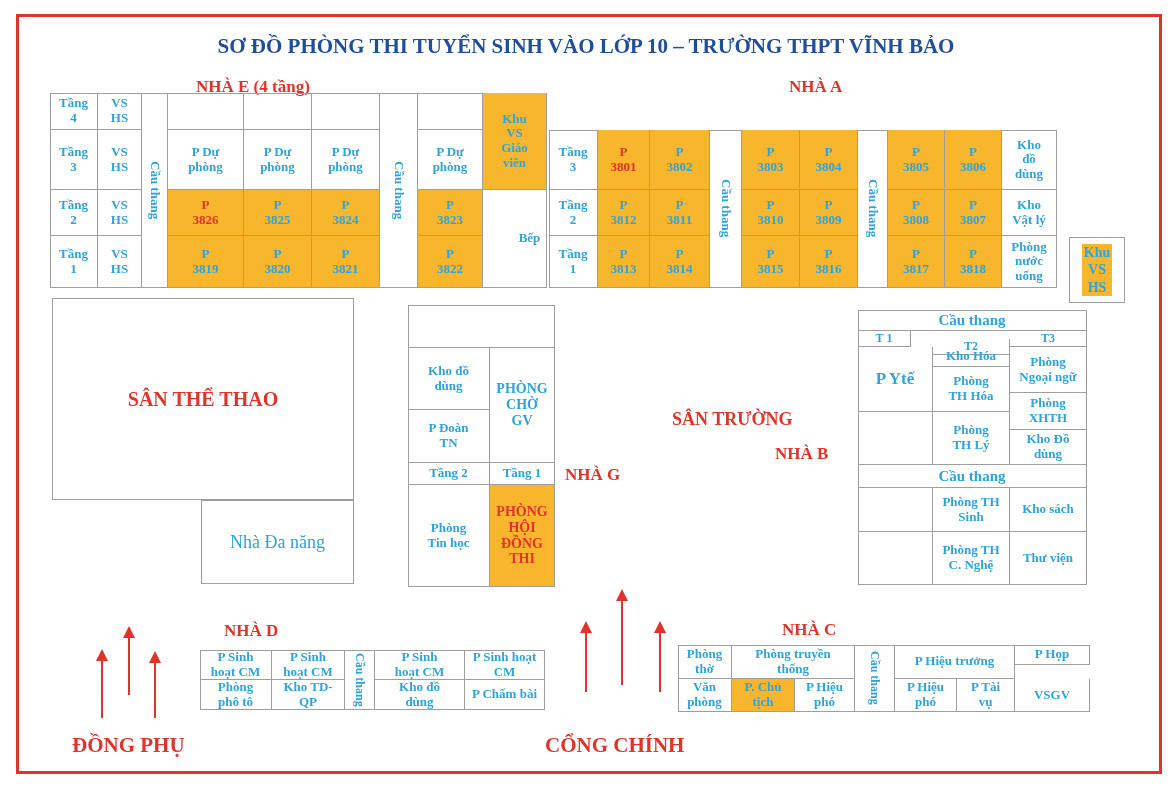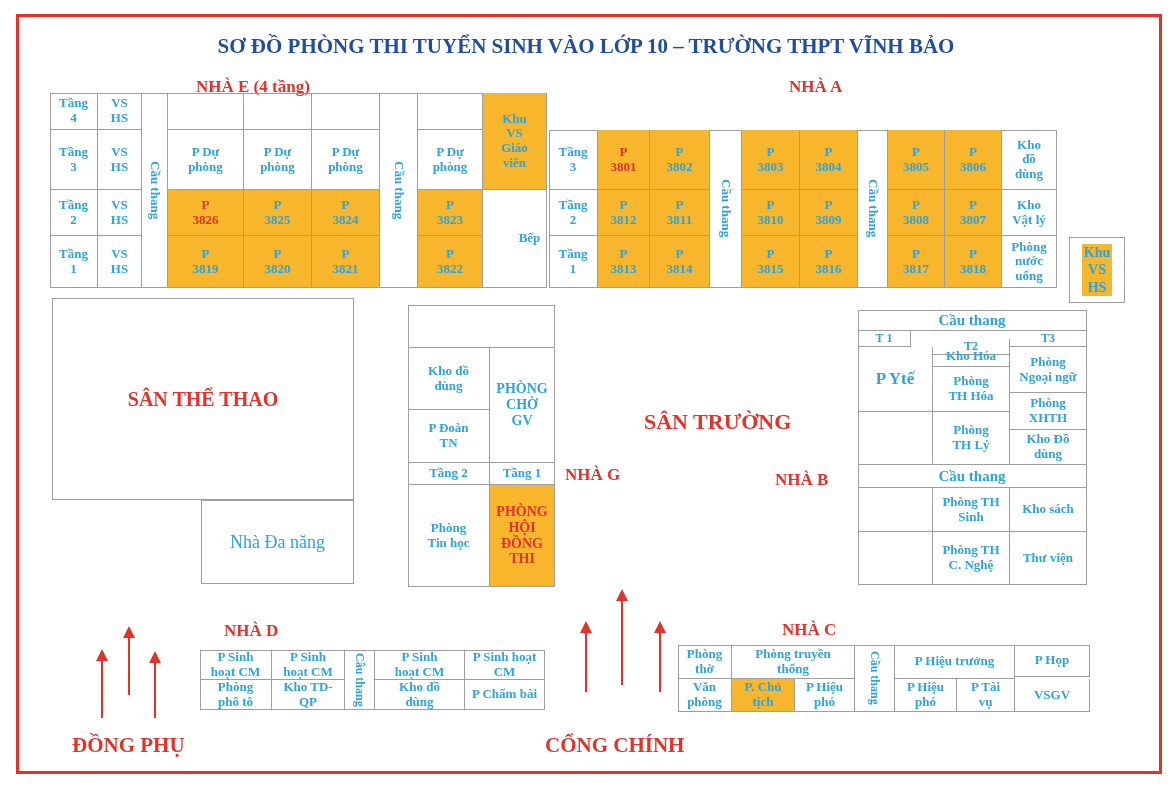--- a/index.html
+++ b/index.html
@@ -31,24 +31,24 @@
 </head>
 <body>
 
 <div id="canvas">
   <div class="frame"></div>
   <div class="title">SƠ ĐỒ PHÒNG THI TUYỂN SINH VÀO LỚP 10 – TRƯỜNG THPT VĨNH BẢO</div>
 
   <div class="blabel" style="left:196px;top:77px;">NHÀ E (4 tầng)</div>
   <div class="blabel" style="left:789px;top:77px;">NHÀ A</div>
   <div class="blabel" style="left:565px;top:465px;">NHÀ G</div>
-  <div class="blabel" style="left:775px;top:470px;">NHÀ B</div>
+  <div class="blabel" style="left:775px;top:444px;">NHÀ B</div>
   <div class="blabel" style="left:224px;top:621px;">NHÀ D</div>
   <div class="blabel" style="left:782px;top:620px;">NHÀ C</div>
-  <div class="blabel" style="left:644px;top:409px;font-size:22px;">SÂN TRƯỜNG</div>
+  <div class="blabel" style="left:672px;top:409px;font-size:18px;">SÂN TRƯỜNG</div>
   <div class="blabel gate" style="left:72px;top:733px;">ĐỒNG PHỤ</div>
   <div class="blabel gate" style="left:545px;top:733px;">CỔNG CHÍNH</div>
 
   <div class="tbl" style="left:50px;top:93px;width:497px;height:195px;"></div>
   <div class="cell" style="left:50px;top:93px;width:48px;height:37px;">Tầng
 4</div>
   <div class="cell" style="left:50px;top:130px;width:48px;height:60px;">Tầng
 3</div>
   <div class="cell" style="left:50px;top:190px;width:48px;height:46px;">Tầng
 2</div>
@@ -229,21 +229,21 @@
 dùng</div>
   <div class="cell" style="left:465px;top:680px;width:80px;height:30px;">P Chấm bài</div>
 
   <div class="tbl" style="left:678px;top:645px;width:412px;height:67px;"></div>
   <div class="cell" style="left:678px;top:645px;width:54px;height:34px;">Phòng
 thờ</div>
   <div class="cell" style="left:732px;top:645px;width:123px;height:34px;">Phòng truyền
 thống</div>
   <div class="cell vert fs12" style="left:855px;top:645px;width:40px;height:67px;">Cầu thang</div>
   <div class="cell" style="left:895px;top:645px;width:120px;height:34px;">P Hiệu trưởng</div>
-  <div class="cell" style="left:1015px;top:645px;width:75px;height:32px;">P Họp</div>
+  <div class="cell" style="left:1015px;top:645px;width:75px;height:20px;">P Họp</div>
   <div class="cell" style="left:678px;top:679px;width:54px;height:33px;">Văn
 phòng</div>
   <div class="cell orange" style="left:732px;top:679px;width:63px;height:33px;">P. Chủ
 tịch</div>
   <div class="cell" style="left:795px;top:679px;width:60px;height:33px;">P Hiệu
 phó</div>
   <div class="cell" style="left:895px;top:679px;width:62px;height:33px;">P Hiệu
 phó</div>
   <div class="cell" style="left:957px;top:679px;width:58px;height:33px;">P Tài
 vụ</div>

